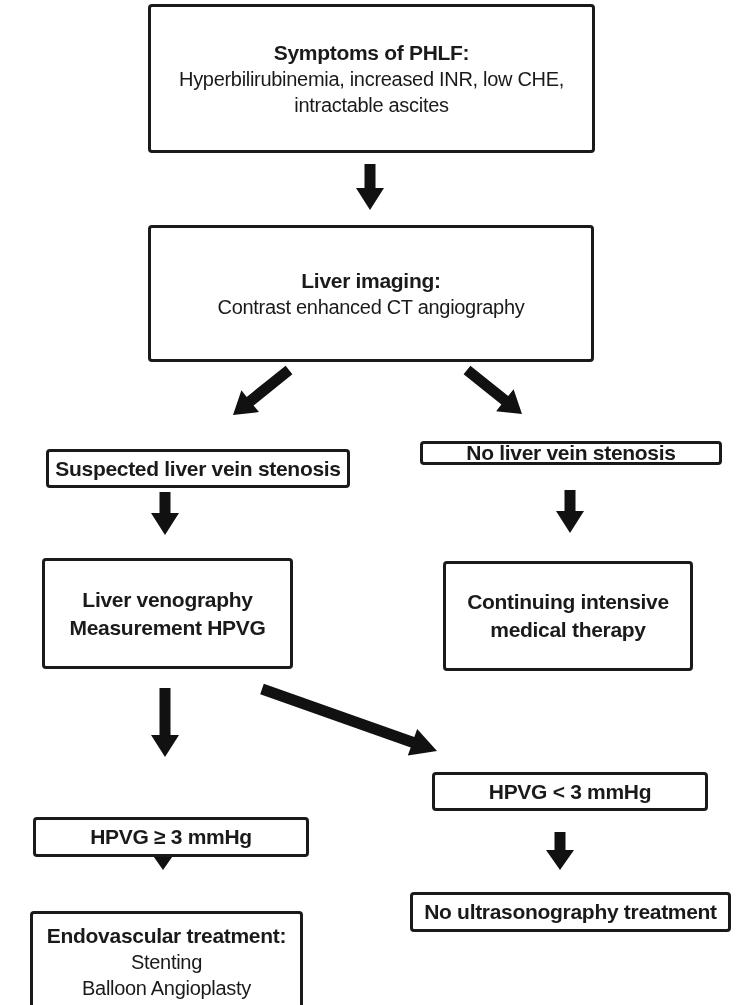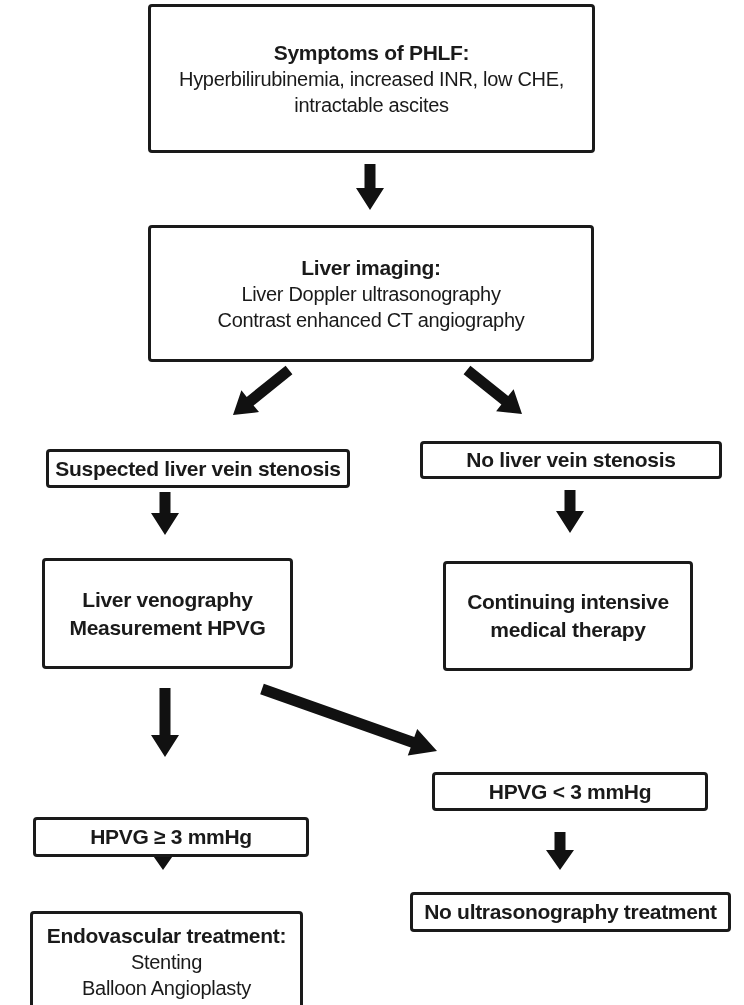--- a/index.html
+++ b/index.html
@@ -77,29 +77,28 @@
   </svg>
 
   <div class="box" style="left:148px; top:4px; width:447px; height:149px;">
     <div class="t">Symptoms of PHLF:</div>
     <div class="b">Hyperbilirubinemia, increased INR, low CHE,</div>
     <div class="b">intractable ascites</div>
   </div>
 
   <div class="box" style="left:148px; top:225px; width:446px; height:137px;">
     <div class="t">Liver imaging:</div>
-    <div class="b">Liver Doppler ultrasonography</div>
     <div class="b">Contrast enhanced CT angiography</div>
   </div>
 
   <div class="box" style="left:14px; top:449px; width:304px; height:39px;margin-left:32px;">
     <div class="t">Suspected liver vein stenosis</div>
   </div>
 
-  <div class="box" style="left:420px; top:441px; width:302px; height:38px;">
+  <div class="box" style="left:420px; top:441px; width:302px; height:24px;">
     <div class="t">No liver vein stenosis</div>
   </div>
 
   <div class="box" style="left:42px; top:558px; width:251px; height:111px;">
     <div class="bb">Liver venography</div>
     <div class="bb">Measurement HPVG</div>
   </div>
 
   <div class="box" style="left:443px; top:561px; width:250px; height:110px;">
     <div class="bb">Continuing intensive</div>

